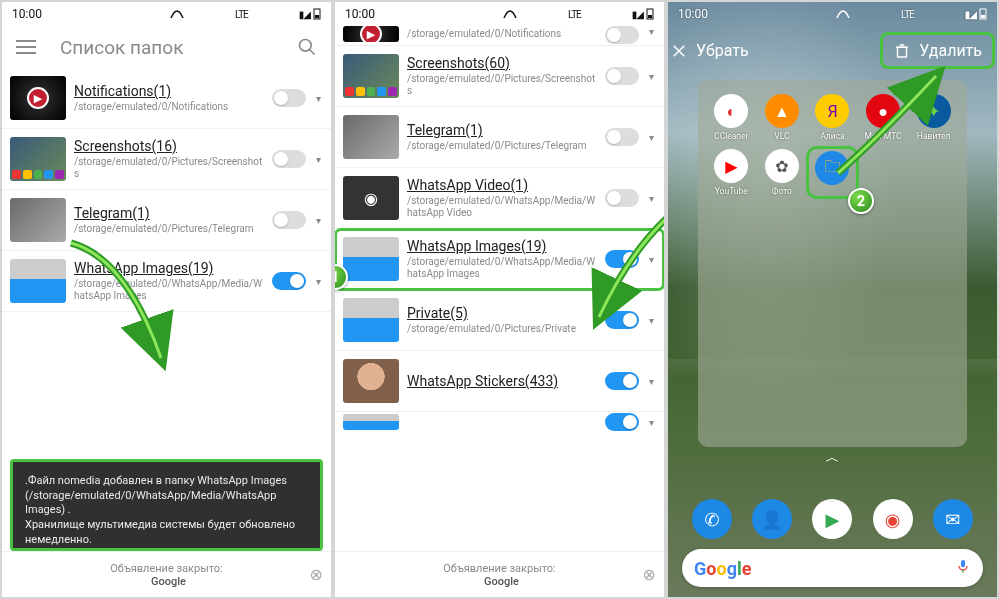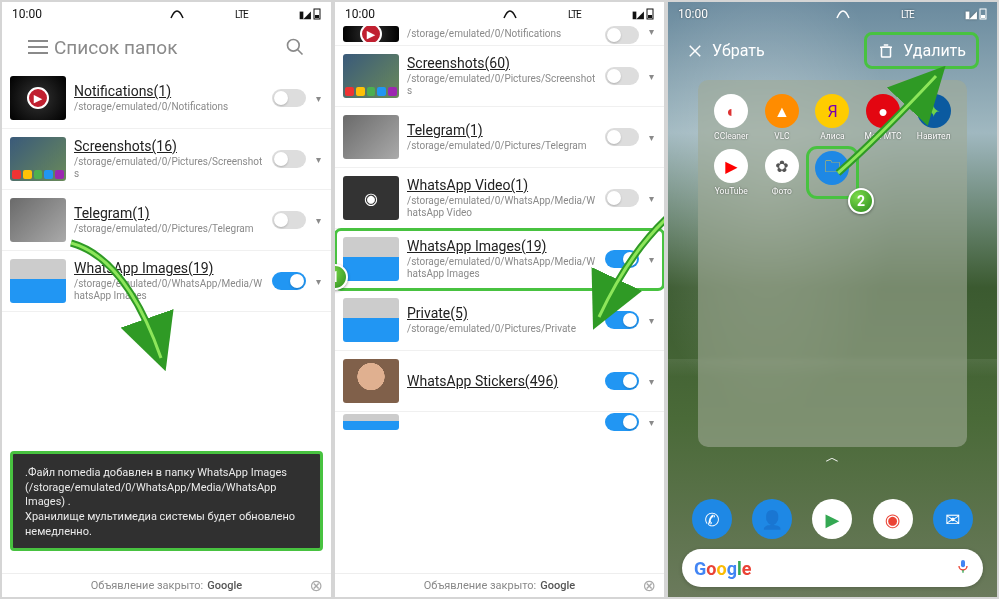--- a/index.html
+++ b/index.html
@@ -16,21 +16,21 @@
   .panel{width:333px;height:599px;border:2px solid var(--border);position:relative;background:#fff;overflow:hidden;}
   .panel+.panel{margin-left:0;}
 
   
   .status{height:24px;display:flex;align-items:center;justify-content:space-between;padding:0 10px;font-size:12px;color:#111;}
   .status .icons{display:flex;gap:3px;align-items:center;}
   .status .sig{font-size:10px;letter-spacing:-1px;margin-left:48px;}
   .status.light{color:#fff;text-shadow:0 0 2px rgba(0,0,0,.5);}
 
   
-  .toolbar{height:42px;display:flex;align-items:center;padding:0 26px;gap:6px;color:var(--muted);}
+  .toolbar{height:42px;display:flex;align-items:center;padding:0 14px;gap:24px;color:var(--muted);}
   .toolbar .title{flex:1;font-size:19px;}
   .burger,.search-ico{width:20px;height:20px;display:flex;flex-direction:column;justify-content:center;gap:4px;}
   .burger span{height:2px;background:var(--muted);display:block;}
   .search-ico svg{width:20px;height:20px;stroke:var(--muted);stroke-width:2;fill:none;}
 
   
   .row{display:flex;align-items:center;padding:8px 8px;gap:8px;border-bottom:1px solid #f0f0f0;}
   .thumb{width:56px;height:44px;border-radius:3px;background:#888;flex:none;background-size:cover;background-position:center;position:relative;overflow:hidden;}
   .thumb .dot{position:absolute;inset:0;display:flex;align-items:center;justify-content:center;}
   .thumb .dot span{width:22px;height:22px;border-radius:50%;background:#c02030;border:2px solid #fff;display:flex;align-items:center;justify-content:center;color:#fff;font-size:11px;}
@@ -50,37 +50,37 @@
   .toggle::after{content:"";position:absolute;left:2px;top:2px;width:14px;height:14px;background:#fff;border-radius:50%;box-shadow:0 1px 2px rgba(0,0,0,.2);}
   .toggle.on{background:var(--accent-blue);}
   .toggle.on::after{left:18px;}
   .chev{color:var(--muted);font-size:10px;padding:0 2px;}
   .row.peek{padding-top:0;padding-bottom:0;height:20px;overflow:hidden;border:none;}
   .row.peek .thumb{height:16px;}
   .row.toponly{height:20px;overflow:hidden;padding-top:0;padding-bottom:0;align-items:flex-start;}
   .row.toponly .thumb{height:16px;}
 
   
-  .toast{position:absolute;left:8px;right:8px;bottom:46px;background:var(--toast-bg);color:#eaeaea;border-radius:4px;padding:12px 12px 8px;font-size:11px;line-height:1.35;border:3px solid var(--hl-green);}
+  .toast{position:absolute;left:8px;right:8px;bottom:46px;background:var(--toast-bg);color:#eaeaea;border-radius:4px;padding:12px 12px 0;font-size:11px;line-height:1.35;border:3px solid var(--hl-green);}
   .toast .link{color:#3f8fff;text-align:right;font-size:11px;margin-top:8px;letter-spacing:.3px;}
 
   
-  .adbar{position:absolute;left:0;right:0;bottom:0;height:24px;background:#fff;display:flex;align-items:center;justify-content:center;font-size:11px;color:#898989;border-top:1px solid #eee;}
+  .adbar{position:absolute;left:0;right:0;bottom:0;height:46px;background:#fff;display:flex;align-items:center;justify-content:center;font-size:11px;color:#898989;border-top:1px solid #eee;flex-direction:column;}
   .adbar b{color:#555;font-weight:500;margin-left:4px;}
   .adbar .x{position:absolute;right:8px;color:#aaa;font-size:16px;}
 
   
   .row.hl{outline:3px solid var(--hl-green);outline-offset:-2px;border-radius:6px;}
 
   
   .panel.home{background:linear-gradient(180deg,#6a8a9e 0%,#a0b8c0 22%,#3b5a30 48%,#4a6a38 70%,#6b7a5c 100%);}
   .panel.home .scene{position:absolute;inset:0;background:
      radial-gradient(ellipse at 30% 30%,rgba(255,255,255,.25),transparent 40%),
      linear-gradient(180deg,transparent 60%,rgba(255,255,255,.08) 60%,transparent 63%);}
-  .top-actions{position:absolute;top:30px;left:0;right:0;display:flex;justify-content:space-between;padding:0 18px;color:#fff;font-size:16px;align-items:center;}
+  .top-actions{position:absolute;top:30px;left:0;right:0;display:flex;justify-content:space-between;padding:0 2px;color:#fff;font-size:16px;align-items:center;}
   .top-actions .act{display:flex;align-items:center;gap:8px;}
   .top-actions .act.hl{border:3px solid var(--hl-green);border-radius:8px;padding:6px 10px;}
   .top-actions svg{width:18px;height:18px;stroke:#fff;stroke-width:2;fill:none;}
 
   .drawer{position:absolute;top:78px;left:30px;right:30px;bottom:150px;background:rgba(160,170,150,.6);backdrop-filter:blur(2px);border-radius:10px;padding:14px 10px;}
   .grid{display:grid;grid-template-columns:repeat(5,1fr);gap:8px 4px;}
   .app{display:flex;flex-direction:column;align-items:center;gap:3px;}
   .app .ic{width:34px;height:34px;border-radius:50%;background:#fff;display:flex;align-items:center;justify-content:center;font-size:16px;}
   .app .lbl{font-size:8.5px;color:#fff;text-shadow:0 0 2px rgba(0,0,0,.6);white-space:nowrap;}
   .app.hl{outline:3px solid var(--hl-green);border-radius:8px;padding:2px;}
@@ -296,21 +296,21 @@
     <div class="meta">
       <div class="name">Private(5)</div>
       <div class="path">/storage/emulated/0/Pictures/Private</div>
     </div>
     <div class="toggle on"></div>
     <div class="chev">▾</div>
   </div>
         <div class="row">
     <div class="thumb face"></div>
     <div class="meta">
-      <div class="name">WhatsApp Stickers(496)</div>
+      <div class="name">WhatsApp Stickers(433)</div>
     </div>
     <div class="toggle on"></div>
     <div class="chev">▾</div>
   </div>
         <div class="row peek">
     <div class="thumb blue"></div>
     <div class="meta">
       <div class="name"></div>
       <div class="path"></div>
     </div>

